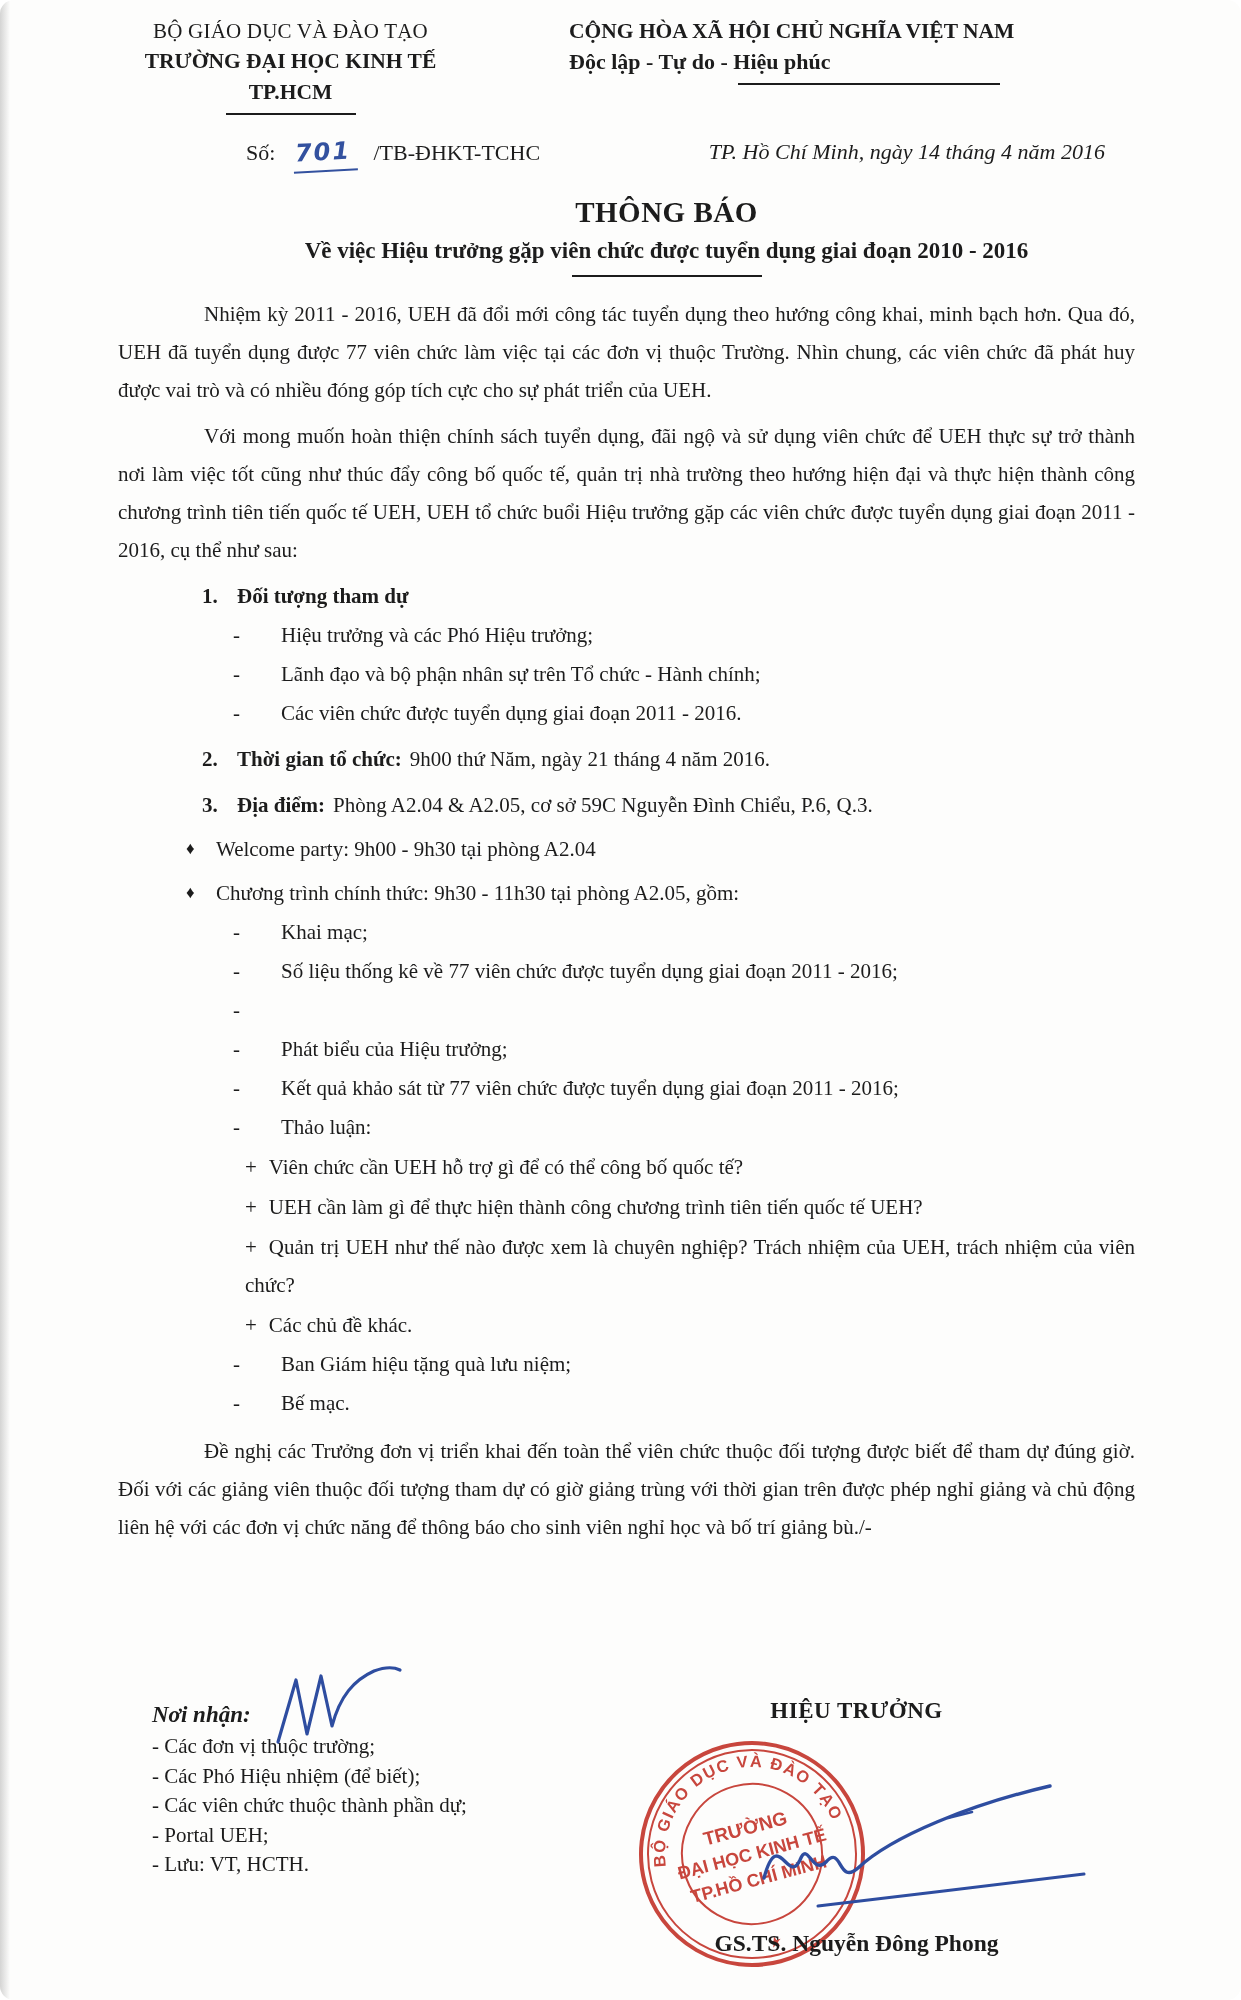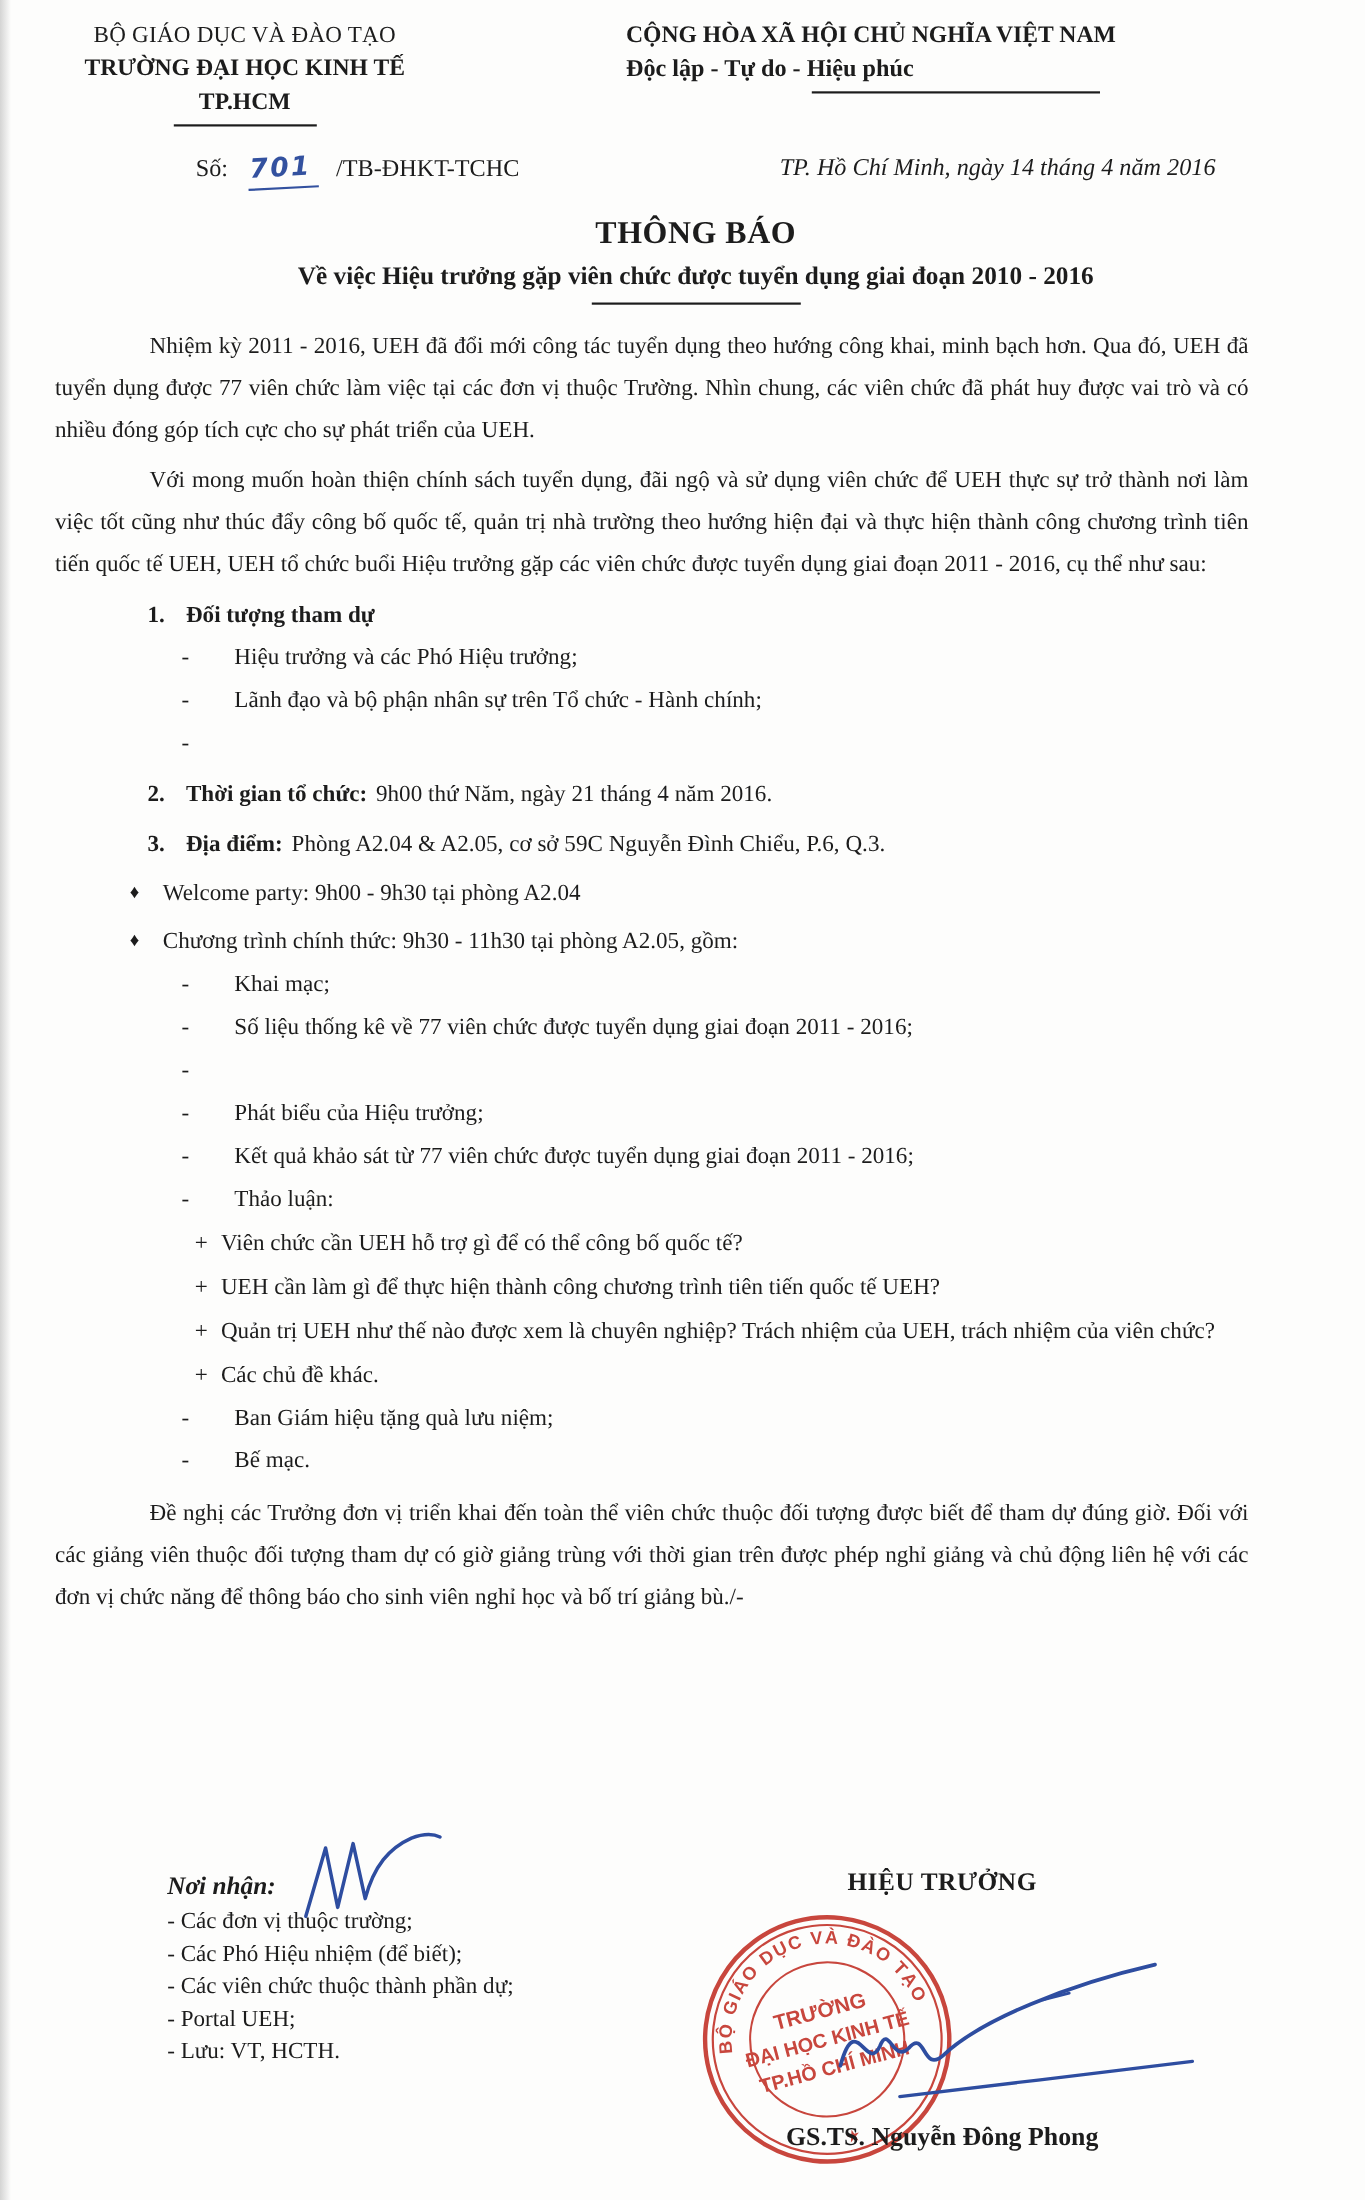--- a/index.html
+++ b/index.html
@@ -1,21 +1,22 @@
 <!DOCTYPE html>
 <html><head>
 <meta charset="utf-8">
 <style>
   * { margin:0; padding:0; box-sizing:border-box; }
   html,body { background:#ffffff; }
   body { width:1241px; height:2000px; font-family:"Liberation Serif","DejaVu Serif",serif; }
   .page {
     position:relative; width:1241px; height:2000px; overflow:hidden;
     background:#fdfdfc; color:#1c1c1c;
-    padding:16px 106px 0 50px;
+    padding:16px 106px 0 118px;
+    border-radius:14px;
   }
   .page::before{
     content:""; position:absolute; left:0; top:0; bottom:0; width:10px;
     background:linear-gradient(to right, rgba(90,90,90,.25), rgba(0,0,0,0));
     pointer-events:none;
   }
 
   
   .doc-header { display:flex; justify-content:space-between; }
   .hdr-left  { width:345px; text-align:center; }
@@ -116,20 +117,21 @@
     <div class="dash-item">
       <span class="marker">-</span>
         <span>Hiệu trưởng và các Phó Hiệu trưởng;</span>
     </div>
     <div class="dash-item">
       <span class="marker">-</span>
         <span>Lãnh đạo và bộ phận nhân sự trên Tổ chức - Hành chính;</span>
     </div>
     <div class="dash-item">
       <span class="marker">-</span>
+        <span>Các viên chức được tuyển dụng giai đoạn 2011 - 2016.</span>
     </div>
 
     <div class="sec-row">
       <span class="sec-num">2.</span><span class="sec-heading">Thời gian tổ chức:</span><span>9h00 thứ Năm, ngày 21 tháng 4 năm 2016.</span>
     </div>
     <div class="sec-row">
       <span class="sec-num">3.</span><span class="sec-heading">Địa điểm:</span><span>Phòng A2.04 &amp; A2.05, cơ sở 59C Nguyễn Đình Chiểu, P.6, Q.3.</span>
     </div>
 
     <div class="bullet-item">

